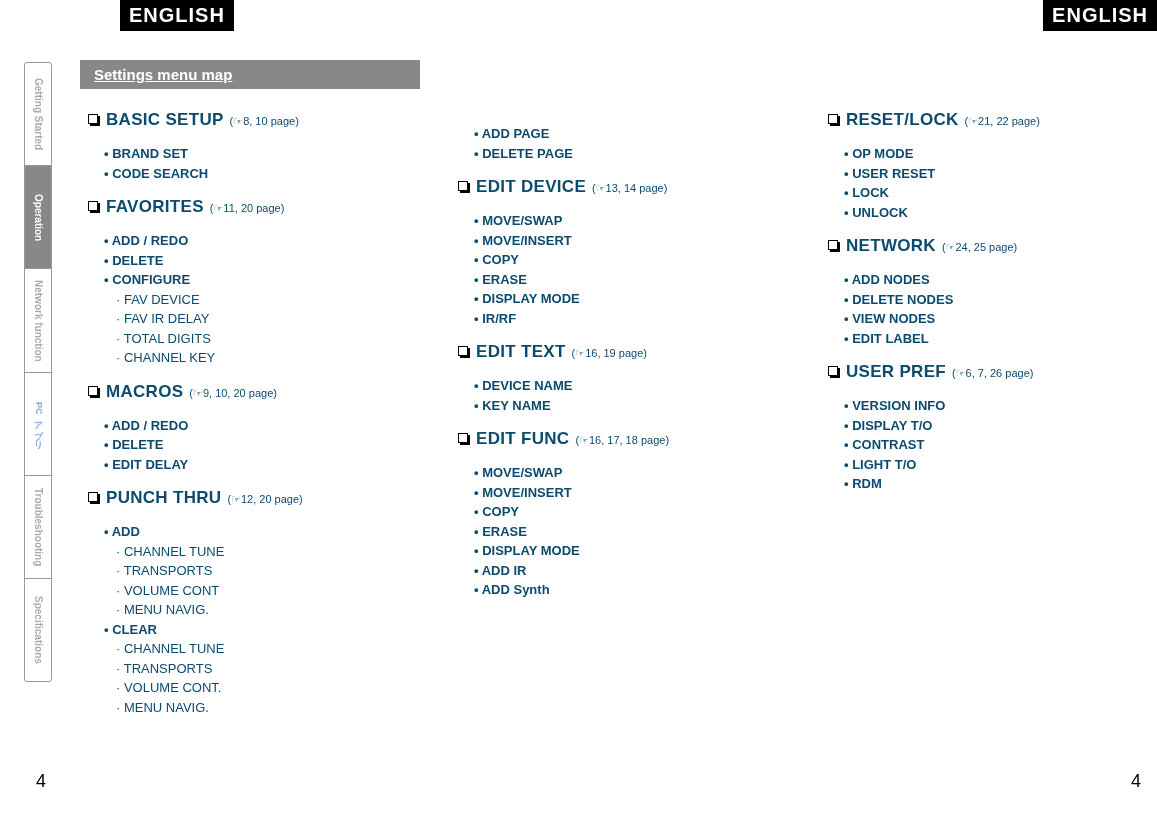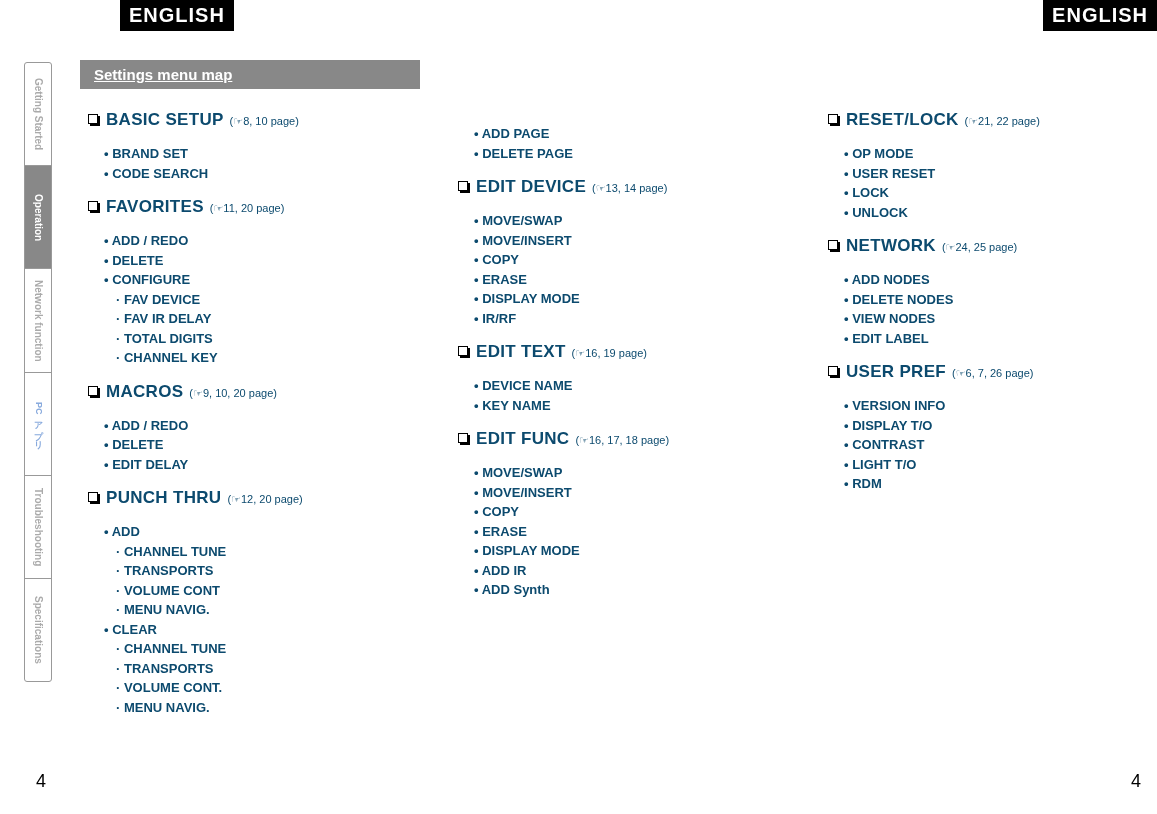--- a/index.html
+++ b/index.html
@@ -115,21 +115,21 @@
     line-height: 1.5;
   }
   ul.level1 > li::before {
     content: "• ";
   }
   ul.level2 {
     list-style: none;
     margin-left: 12px;
   }
   ul.level2 > li {
-    font-weight: bold;
+    font-weight: normal;
     font-size: 13px;
     line-height: 1.5;
   }
   ul.level2 > li::before {
     content: "· ";
   }
   .pagenum {
     position: absolute;
     bottom: 22px;
     font-size: 18px;

